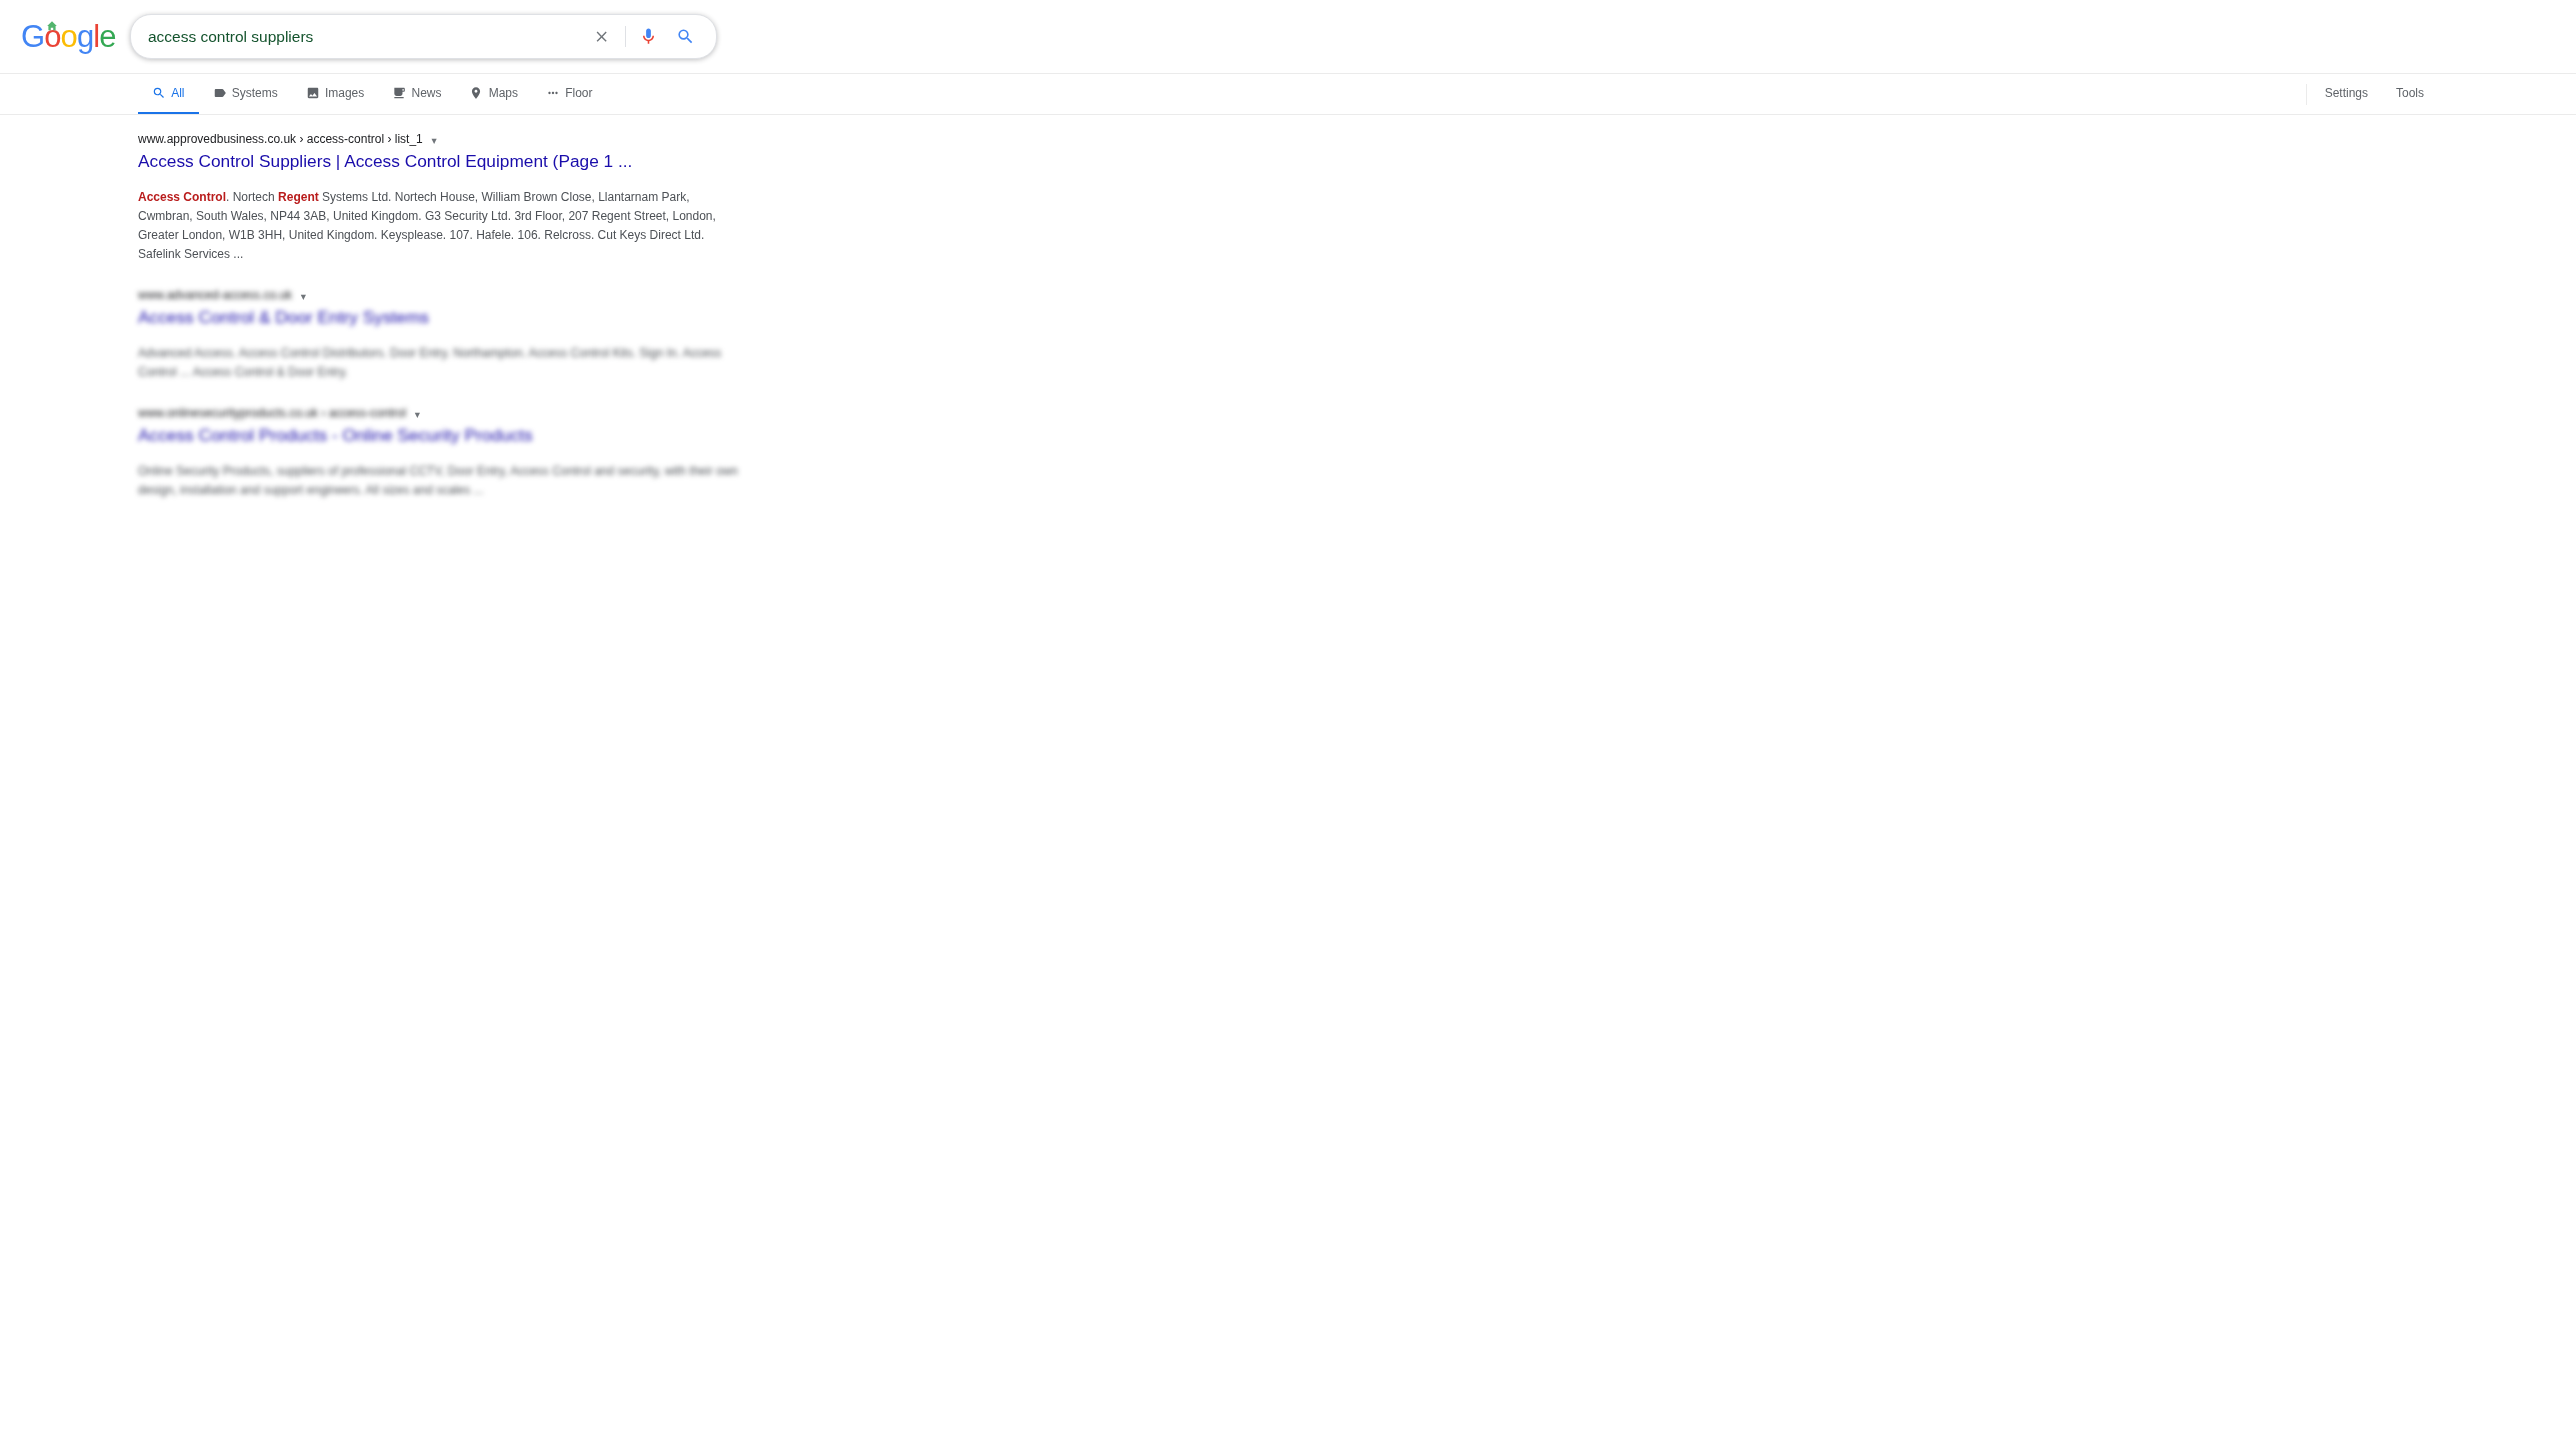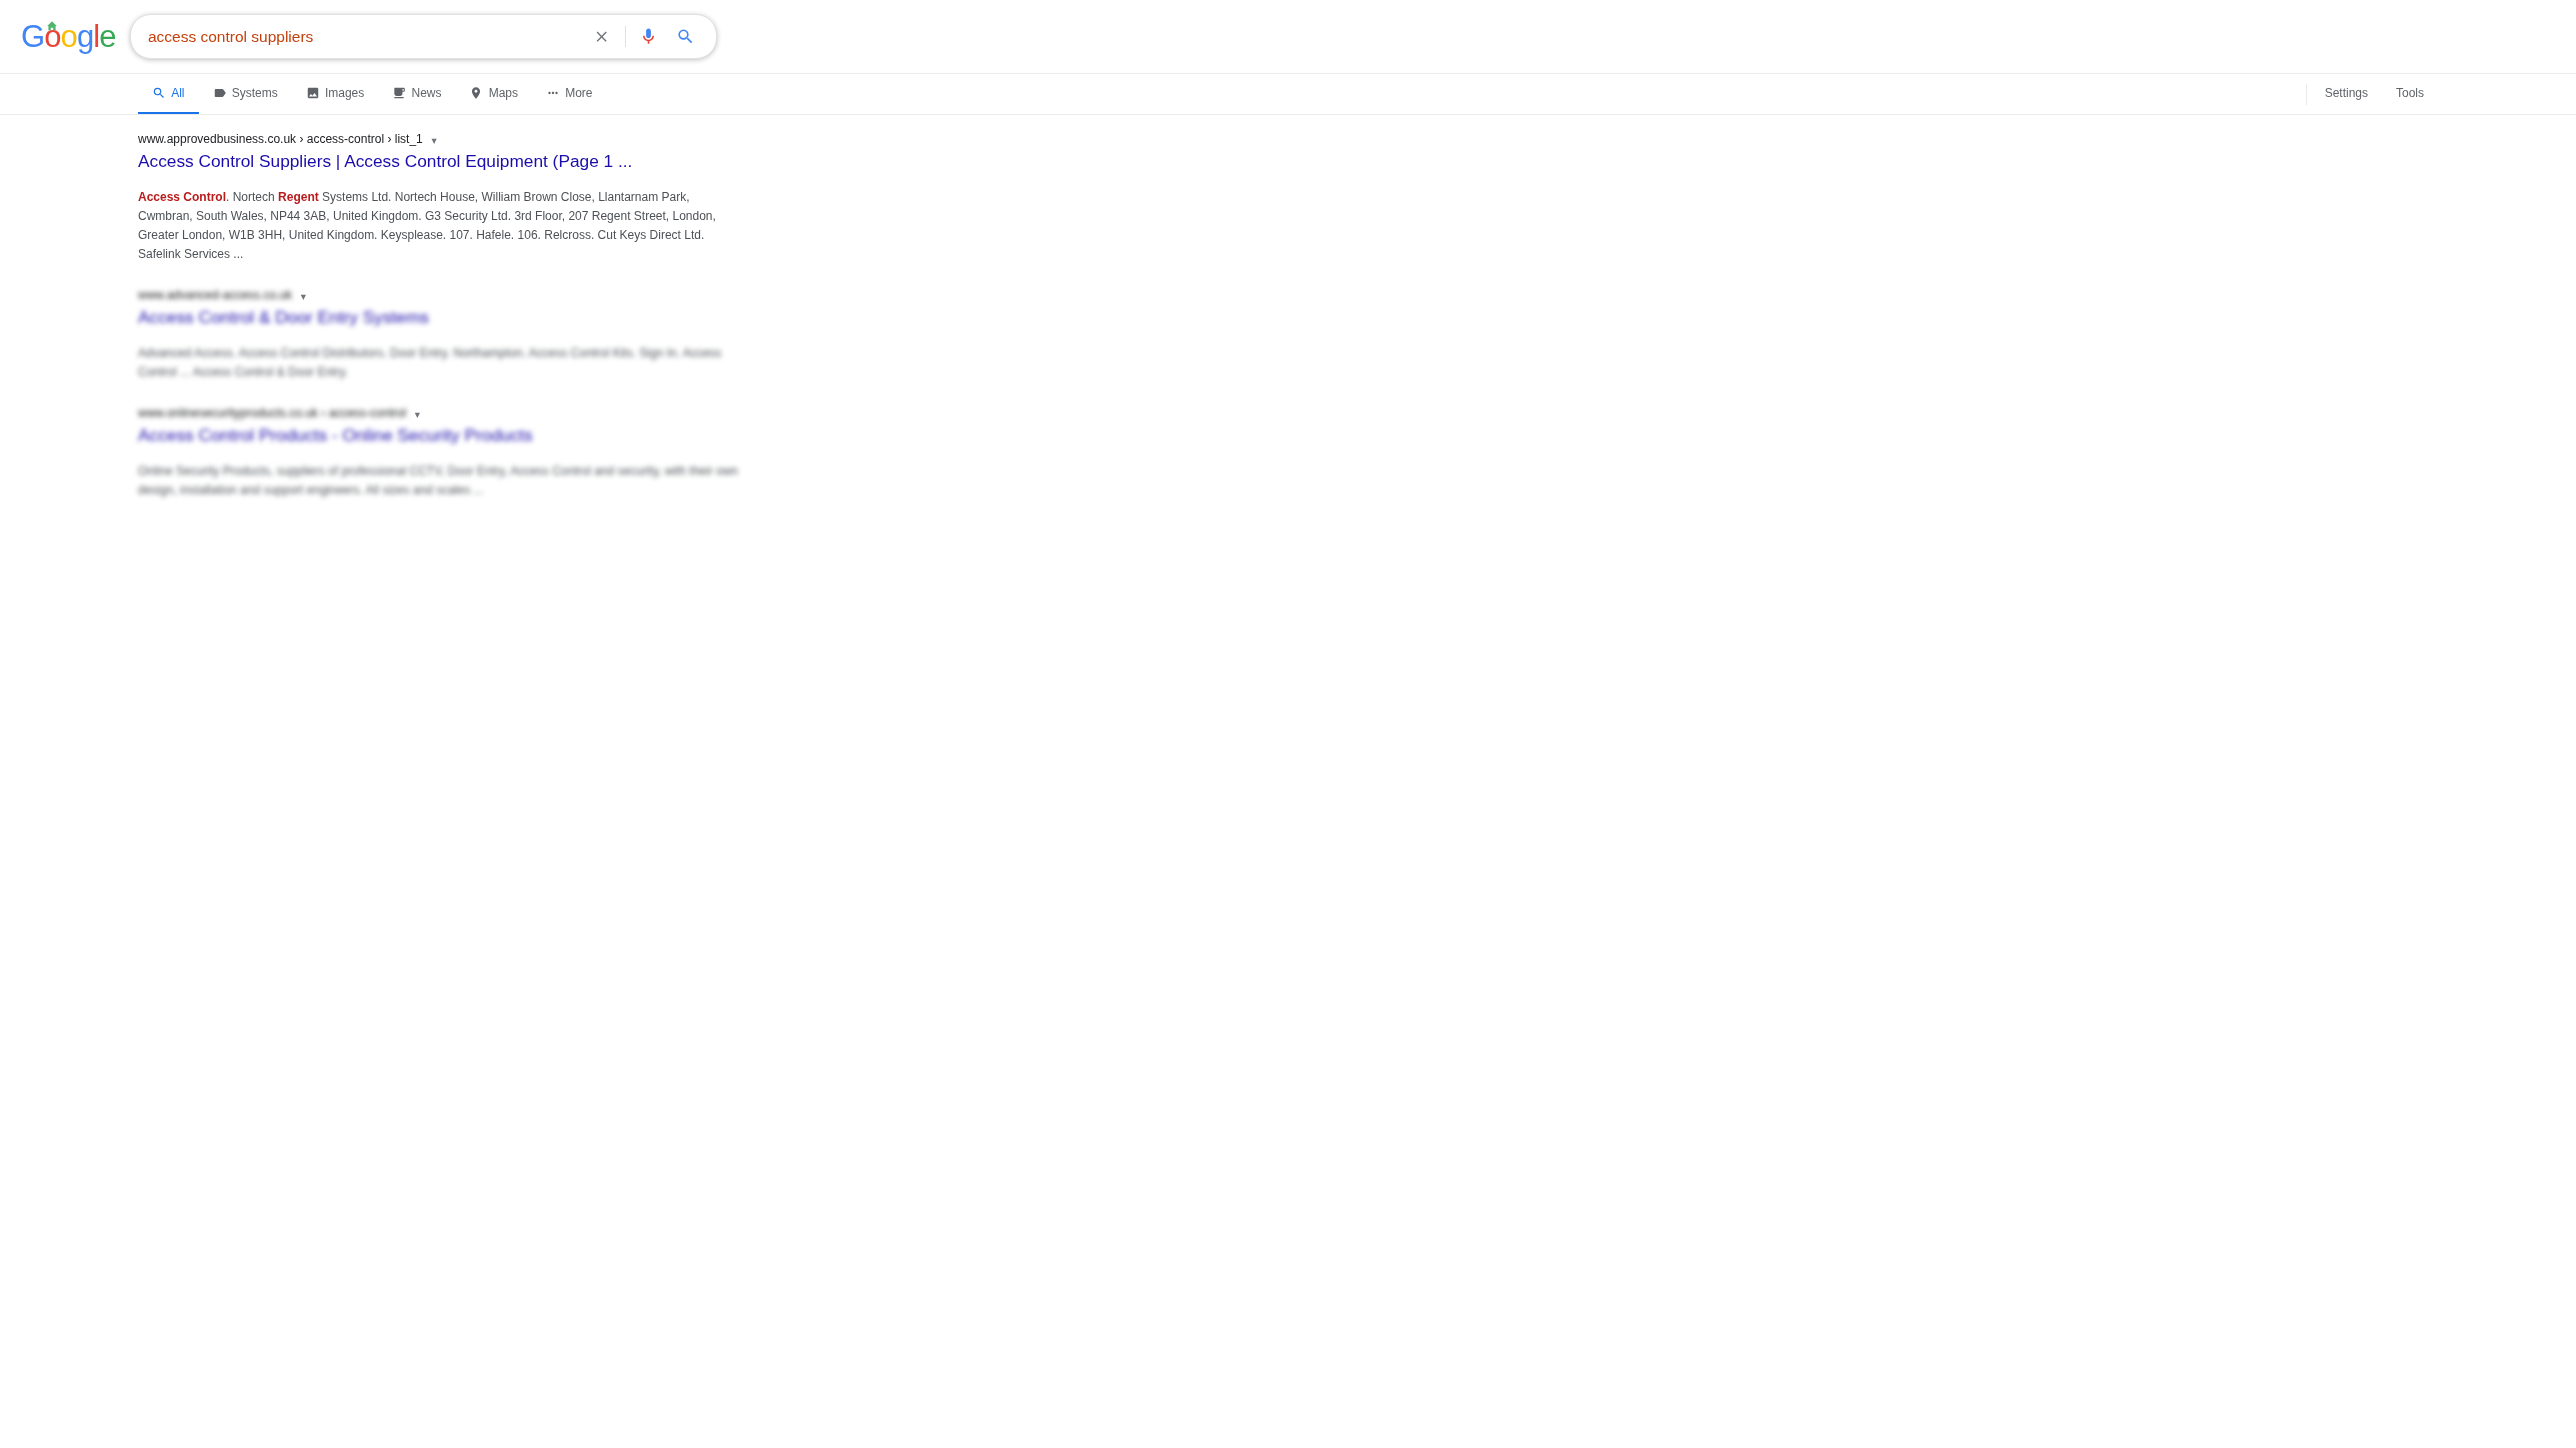--- a/index.html
+++ b/index.html
@@ -48,21 +48,21 @@
       background: #fff;
       box-shadow: 0 0.9px 5.2px rgba(32,33,36,.28);
       gap: 10.4px;
     }
 
     .search-bar input {
       flex: 1;
       border: none;
       outline: none;
       font-size: 15.5px;
-      color: #c2410c;
+      color: #14532d;
       background: transparent;
     }
 
     .search-bar-icons {
       display: flex;
       align-items: center;
       gap: 10.4px;
     }
 
     .icon-btn {
@@ -277,21 +277,21 @@
     <svg class="tab-icon" viewBox="0 0 24 24">
       <path d="M12 2C8.13 2 5 5.13 5 9c0 5.25 7 13 7 13s7-7.75 7-13c0-3.87-3.13-7-7-7zm0 9.5c-1.38 0-2.5-1.12-2.5-2.5s1.12-2.5 2.5-2.5 2.5 1.12 2.5 2.5-1.12 2.5-2.5 2.5z" fill="#5f6368"></path>
     </svg>
     <span>Maps</span>
   </a>
 
   <a class="nav-tab" href="#">
     <svg class="tab-icon" viewBox="0 0 24 24">
       <path d="M6 10c-1.1 0-2 .9-2 2s.9 2 2 2 2-.9 2-2-.9-2-2-2zm12 0c-1.1 0-2 .9-2 2s.9 2 2 2 2-.9 2-2-.9-2-2-2zm-6 0c-1.1 0-2 .9-2 2s.9 2 2 2 2-.9 2-2-.9-2-2-2z" fill="#5f6368"></path>
     </svg>
-    <span>More</span>
+    <span>Floor</span>
   </a>
 
   <div class="nav-settings-group">
     <div class="nav-divider"></div>
     <a class="nav-tab" href="#">
       <span>Settings</span>
     </a>
     <a class="nav-tab" href="#">
       <span>Tools</span>
     </a>

